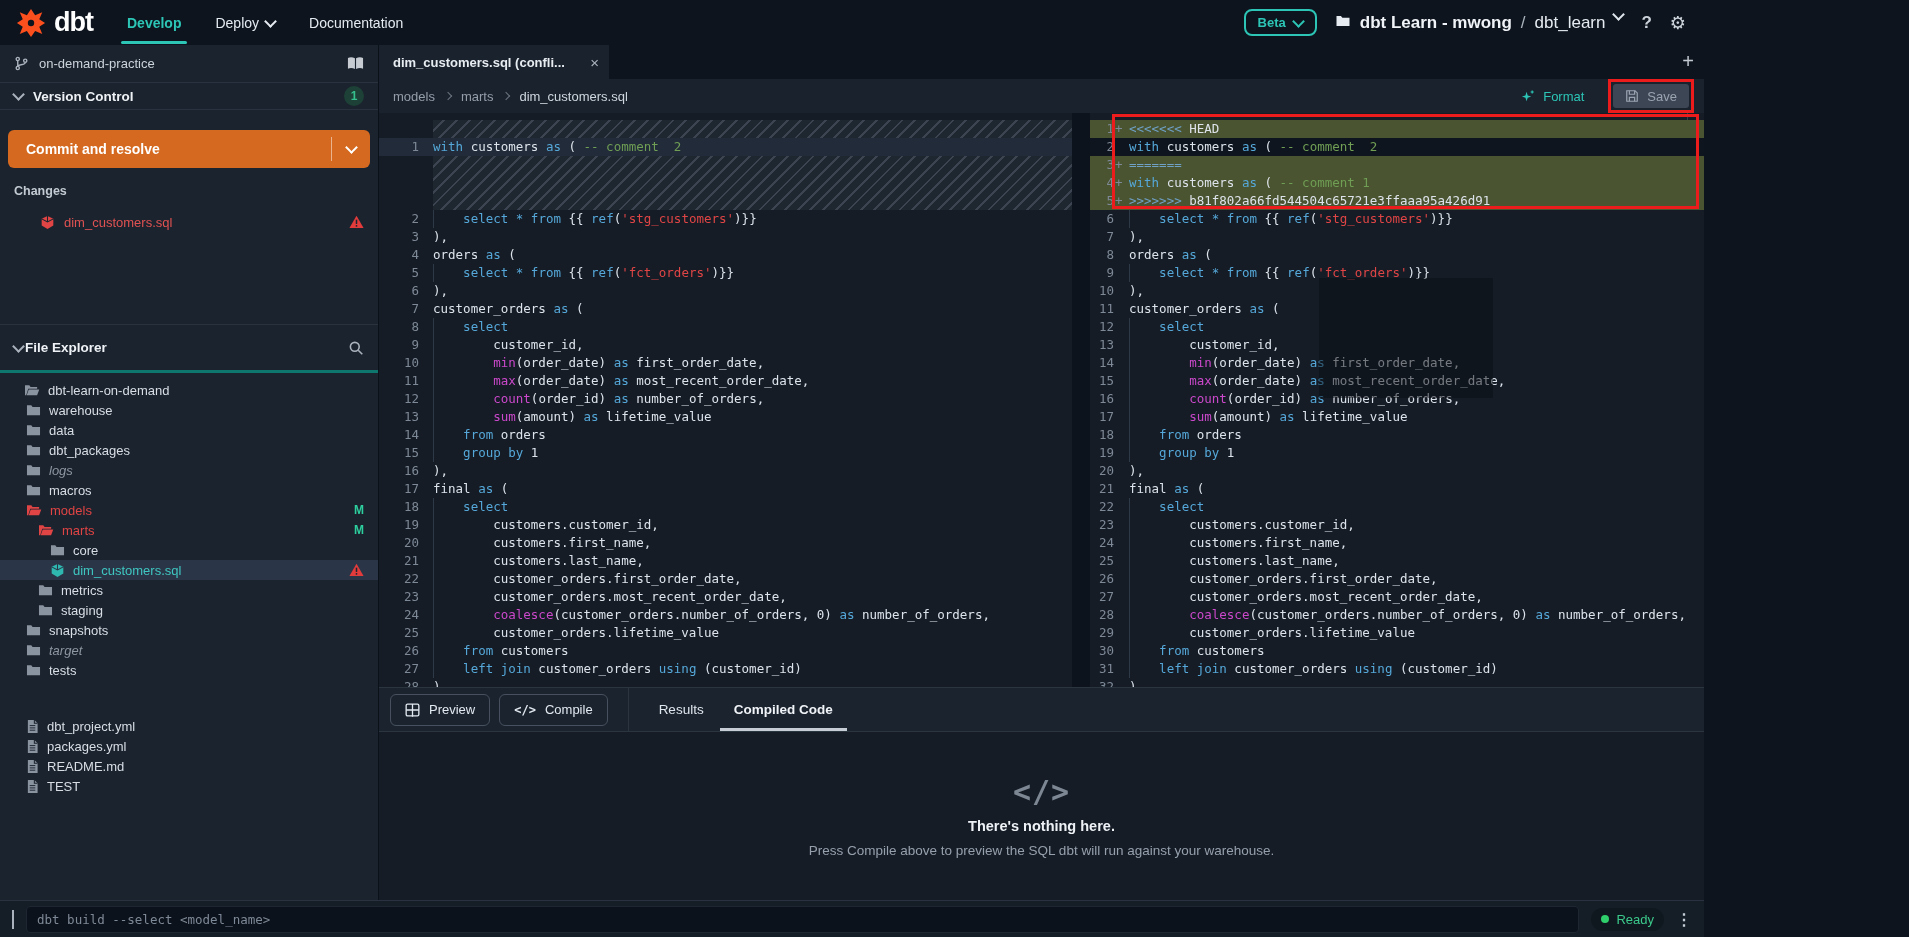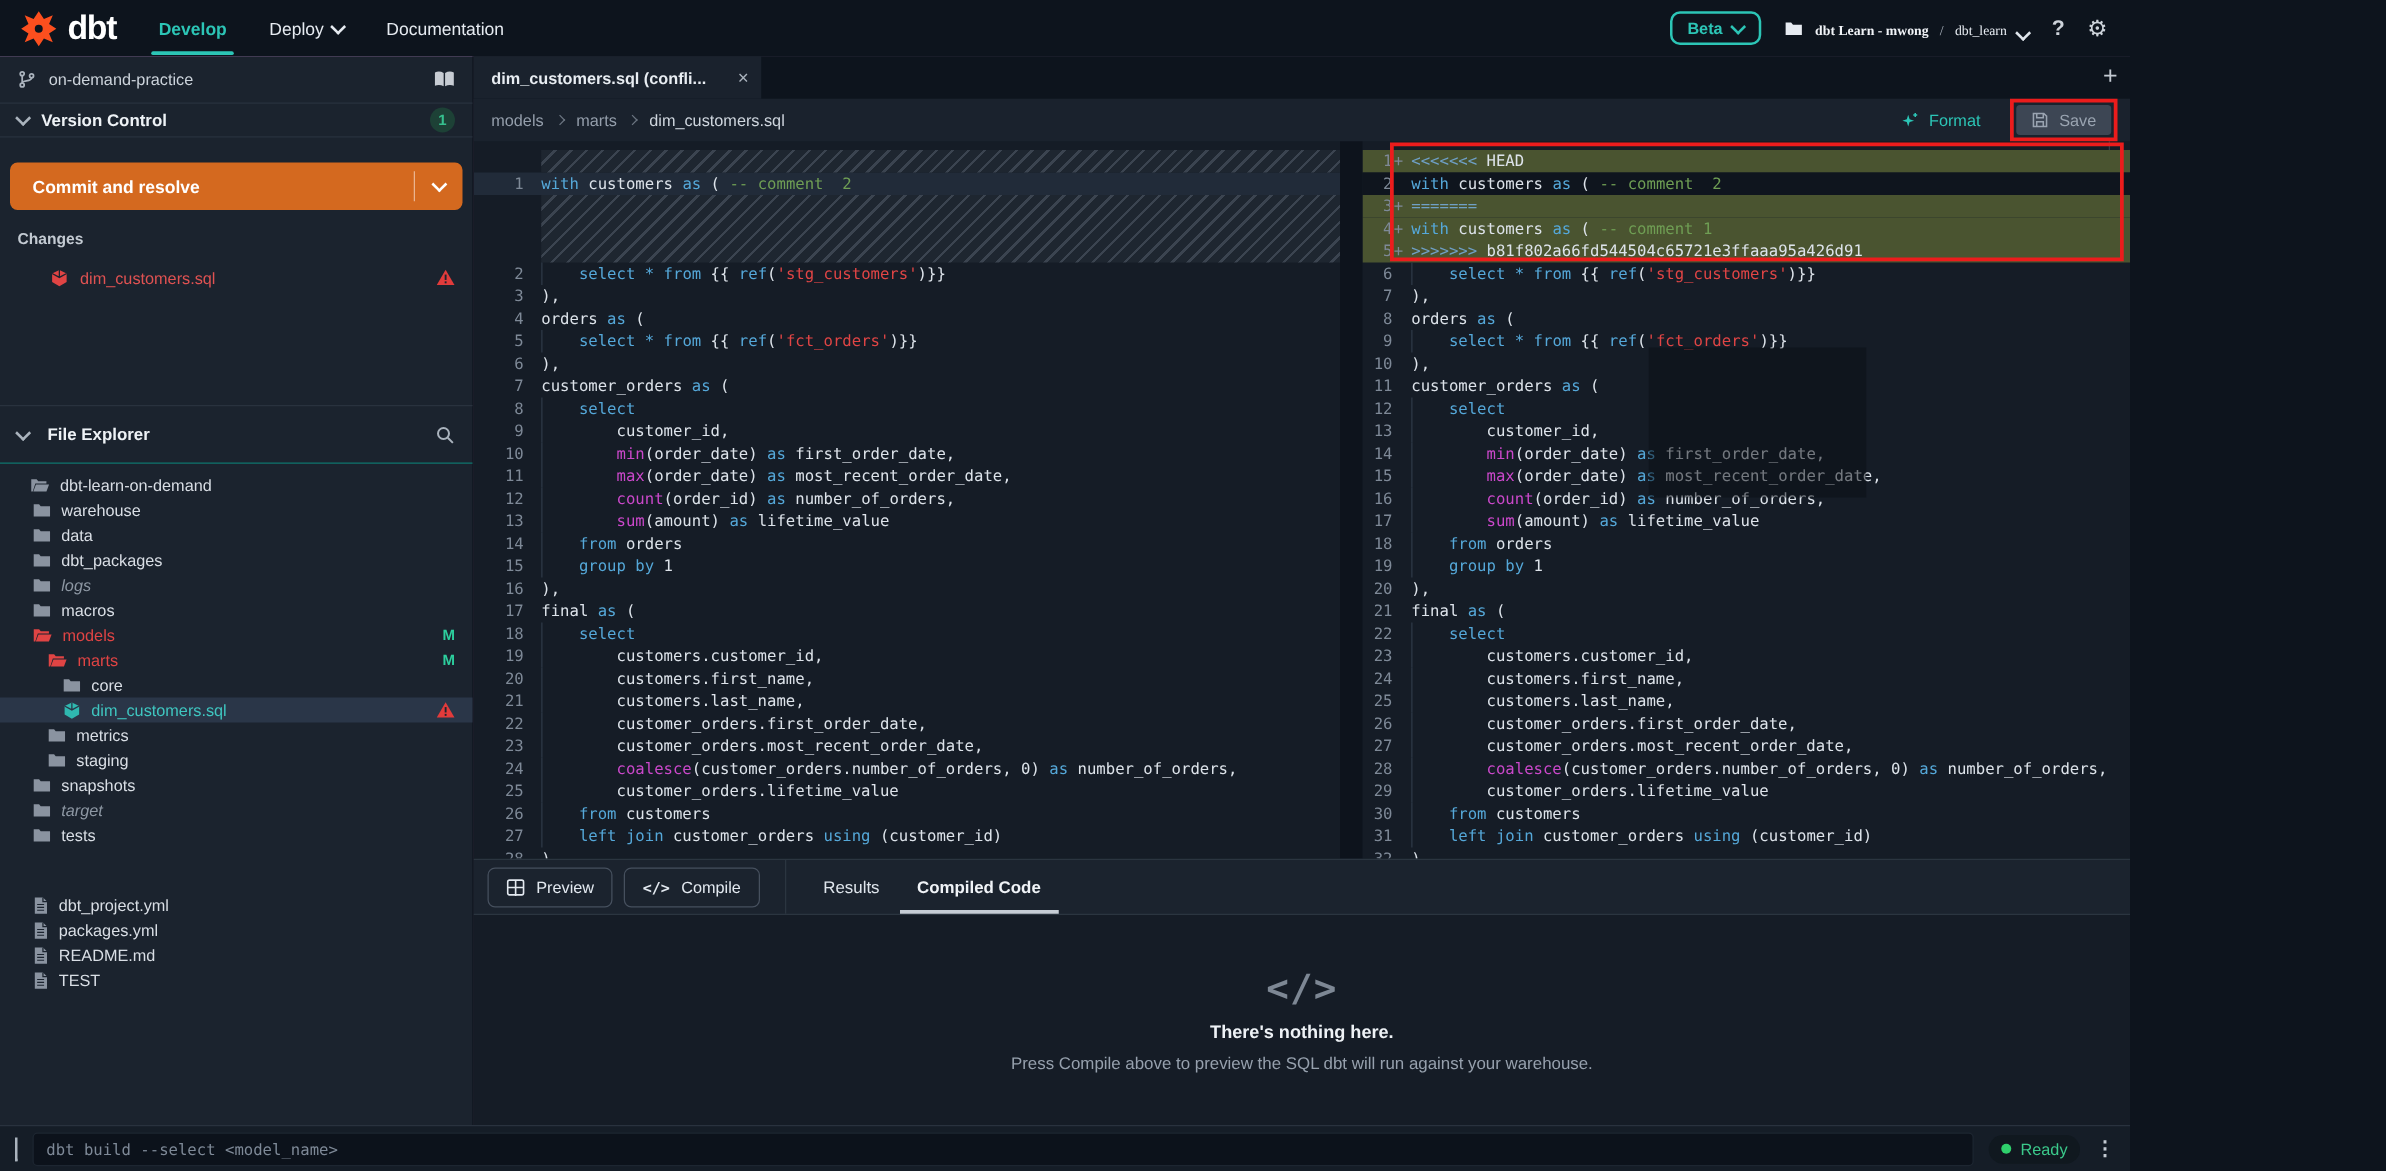--- a/index.html
+++ b/index.html
@@ -1,30 +1,30 @@
 <!DOCTYPE html>
 <html><head>
 <meta charset="utf-8">
 <style>
   html,body{margin:0;padding:0;background:#0d141d;}
-  .app{position:relative;width:1704px;height:937px;overflow:hidden;background:#f0abfc;
+  .app{position:relative;width:1704px;height:937px;overflow:hidden;background:#8b5cf6;
        font-family:"Liberation Sans",sans-serif;color:#dfe5ec;}
   svg{display:block;}
 
   
   .topnav{position:absolute;left:0;top:0;right:0;height:45px;background:#0d141d;display:flex;align-items:center;}
   .brand{display:flex;align-items:center;margin-left:16px;}
   .brand-text{font-size:27px;font-weight:bold;color:#ffffff;margin-left:8px;letter-spacing:-1px;}
   .nav-item{font-size:14px;color:#e6ebf1;margin-left:34px;display:flex;align-items:center;gap:7px;height:45px;position:relative;}
   .nav-item.active{color:#2cc5b6;font-weight:bold;}
   .nav-item.active::after{content:"";position:absolute;left:-6px;right:-6px;bottom:1px;height:3px;background:#2cc5b6;border-radius:2px;}
   .nav-right{margin-left:auto;display:flex;align-items:center;gap:18px;margin-right:18px;}
   .beta-btn{display:flex;align-items:center;gap:8px;border:2px solid #2cc5b6;color:#2cc5b6;font-weight:bold;
             font-size:13px;border-radius:8px;padding:4px 12px;}
-  .repo{display:flex;align-items:flex-end;gap:9px;font-size:11px;font-family:Liberation Serif, serif;}
+  .repo{display:flex;align-items:flex-start;gap:9px;font-size:17px;}
   .repo .acct{font-weight:bold;color:#f0f3f7;}
   .repo .sep{color:#aab3bd;}
   .repo .proj{color:#e6ebf1;}
   .help-glyph{font-size:17px;font-weight:bold;color:#cdd3da;}
   .gear-glyph{font-size:18px;color:#cdd3da;}
   .chev{width:7px;height:7px;border-right:2px solid currentColor;border-bottom:2px solid currentColor;
         transform:rotate(45deg);margin-top:-3px;flex:none;}
   .chev.up{transform:rotate(-135deg);margin-top:4px;}
 
   
@@ -36,21 +36,21 @@
   .sec-title{font-size:13.5px;font-weight:bold;color:#eef2f6;flex:1;}
   .badge-1{width:20px;height:20px;border-radius:50%;background:#1d4136;color:#36c08e;font-size:12px;font-weight:bold;
            display:flex;align-items:center;justify-content:center;flex:none;}
   .commit-btn{margin:20px 8px 0 8px;height:38px;background:#d4691f;border-radius:6px;display:flex;align-items:center;color:#fff;}
   .commit-label{font-size:14px;font-weight:bold;padding-left:18px;flex:1;}
   .commit-caret{width:38px;height:24px;border-left:1px solid rgba(255,255,255,.5);display:flex;align-items:center;justify-content:center;}
   .changes-label{margin:16px 0 14px 14px;font-size:12.5px;font-weight:bold;color:#c3cad2;}
   .changed-row{margin-top:8px;height:20px;display:flex;align-items:center;padding:0 14px 0 40px;gap:9px;}
   .changed-row .fname{font-size:13px;color:#e05252;flex:1;}
   .fe-spacer{height:92px;}
-  .fe-header{height:45px;border-top:1px solid #29323e;border-bottom:1px solid #0f766e;display:flex;align-items:center;padding:0 14px;gap:15px;justify-content:space-between;}
+  .fe-header{height:45px;border-top:1px solid #29323e;border-bottom:3px solid #0f766e;display:flex;align-items:center;padding:0 14px;gap:2px;justify-content:space-between;}
   .tree{padding-top:7px;}
   .tree-row{height:20px;display:flex;align-items:center;gap:8px;font-size:13px;color:#d9dee5;padding-right:14px;position:relative;}
   .tree-row .tlabel{flex:1;white-space:nowrap;overflow:hidden;}
   .tree-row.muted{color:#8d97a3;font-style:italic;}
   .tree-row.red{color:#e04444;}
   .tree-row.red .ticon{color:#e04444;}
   .tree-row.selected{background:#2a3648;color:#3fc6c0;}
   .tree-row.selected .ticon{color:#2fb8b0;}
   .ticon{color:#8a93a0;flex:none;display:flex;}
   .m-badge{color:#2dcf9e;font-size:12px;font-weight:bold;flex:none;}

